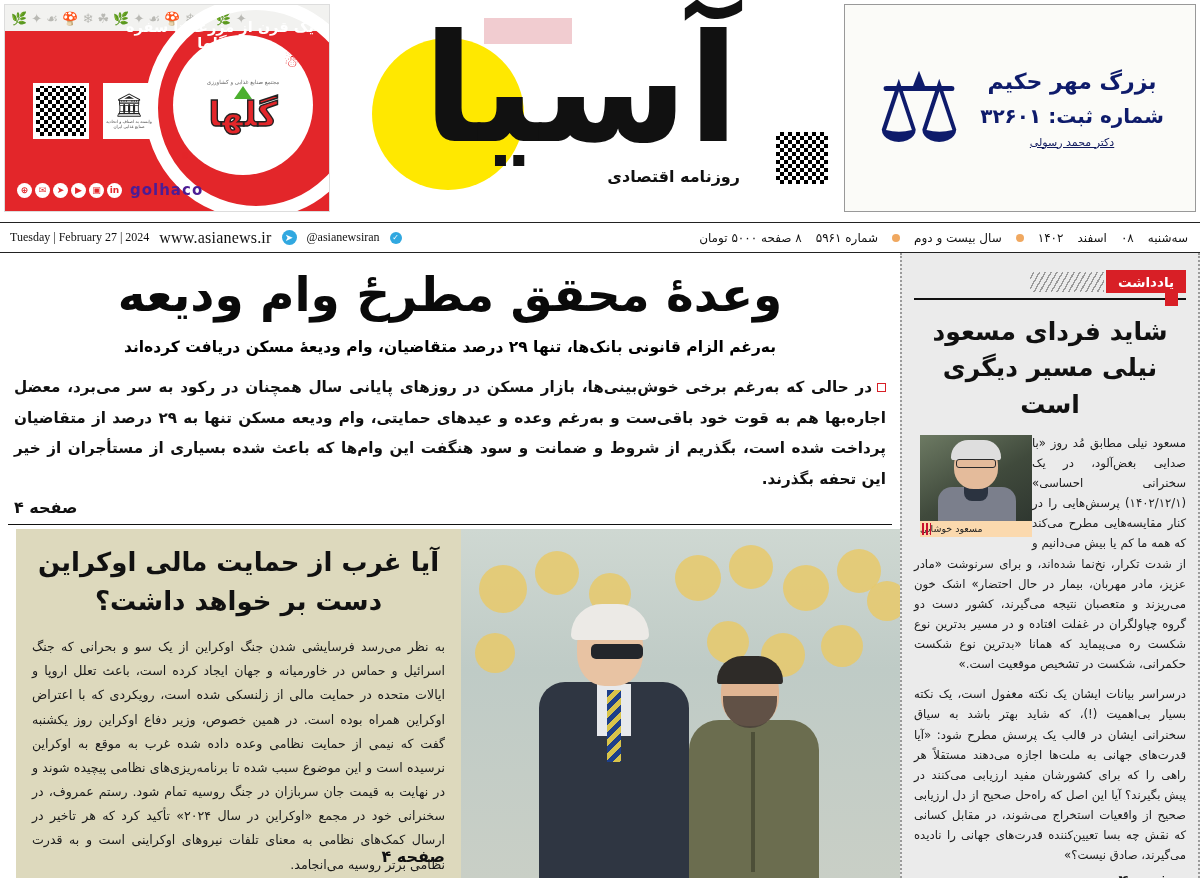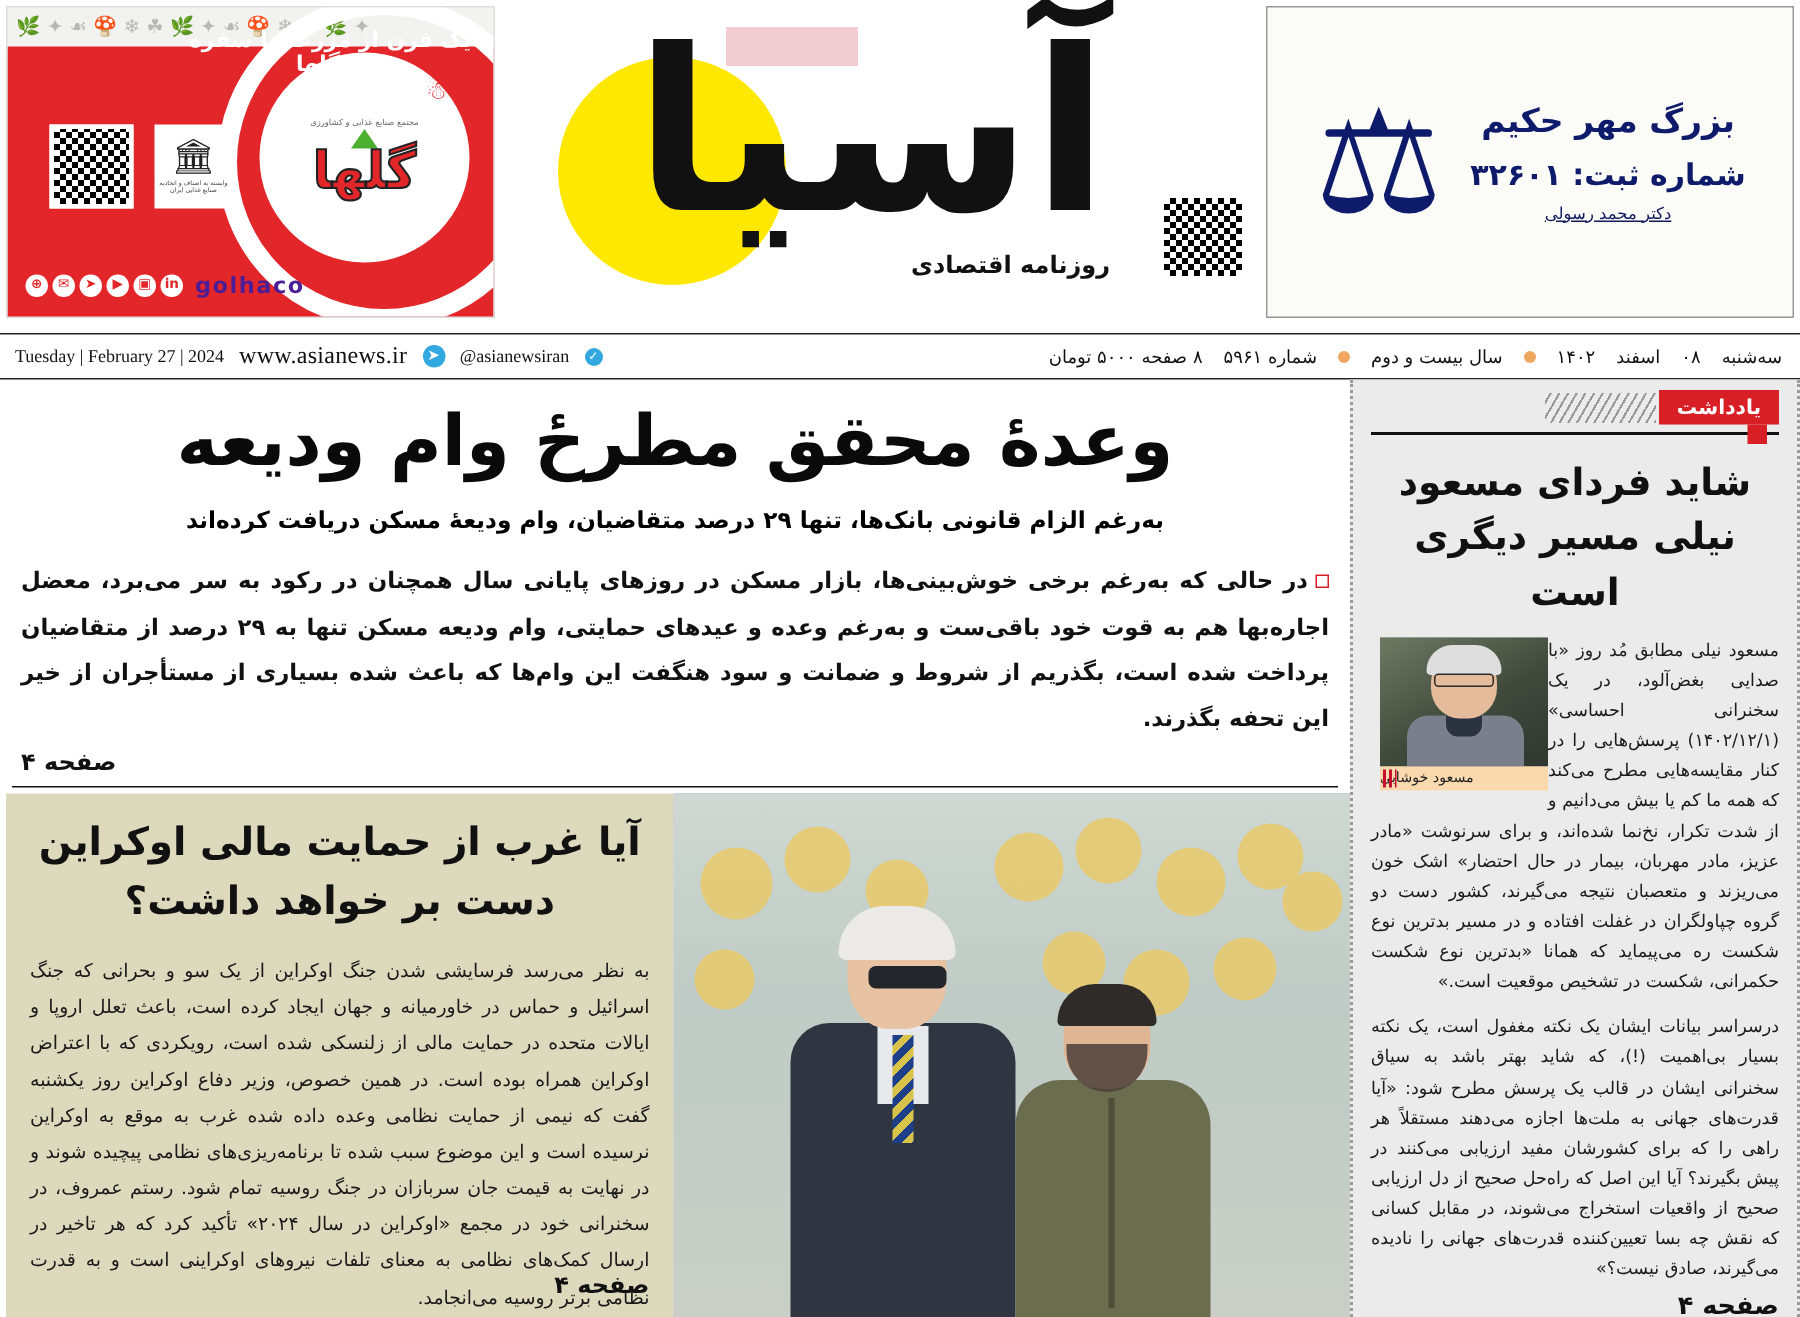--- a/index.html
+++ b/index.html
@@ -154,21 +154,21 @@
   .ib-date { font-size:12px; }
 
   
   .content { position:absolute; left:0; top:253px; width:1200px; height:625px; }
 
   
   .sidebar {
     position:absolute; right:0; top:0; width:300px; height:625px;
     background:#ebebeb;
     border-right:2px dotted #9a9a9a; border-left:2px dotted #9a9a9a;
-    padding:8px 12px;
+    padding:18px 12px;
   }
   .note-badge-row { position:relative; height:25px; }
   .note-hatch {
     position:absolute; right:82px; top:1px; width:74px; height:20px;
     background:repeating-linear-gradient(-60deg,#9a9a9a 0 1.4px,transparent 1.4px 5px);
   }
   .note-badge {
     position:absolute; right:0; top:-1px; height:23px; min-width:80px;
     background:#d81f26; color:#fff; font-size:13.5px; font-weight:bold;
     display:flex; align-items:center; justify-content:center; padding:0 9px;
@@ -223,21 +223,21 @@
   .lead-body .sqmark {
     display:inline-block; width:9px; height:9px; border:1.6px solid #d81f26; margin-left:5px;
   }
   .lead-page {
     margin:4px 14px 0 14px; direction:rtl; text-align:left;
     font-size:16px; font-weight:bold; color:#111;
   }
   .lead-rule { margin:7px 8px 0 8px; border-top:1.6px solid #111; }
 
   
-  .bottom-row { position:absolute; left:4px; top:276px; width:900px; height:349px; display:flex; }
+  .bottom-row { position:absolute; left:16px; top:276px; width:900px; height:349px; display:flex; }
   .photo-cell { width:455px; height:349px; position:relative; overflow:hidden; background:#8ba0b5; }
   .mural { position:absolute; inset:0; background:linear-gradient(180deg,#cfd8d2 0%,#bfcbc6 40%,#c9cfc6 100%); }
   .halo { position:absolute; border-radius:50%; background:#e8c96a; opacity:.85; }
   .biden { position:absolute; left:78px; bottom:0; width:150px; height:268px; }
   .biden .head { position:absolute; left:38px; top:0; width:66px; height:76px; border-radius:46% 46% 42% 42%; background:#e8c3a3; }
   .biden .hair { position:absolute; left:32px; top:-6px; width:78px; height:36px; border-radius:38px 38px 6px 6px; background:#eceae6; }
   .biden .glasses { position:absolute; left:52px; top:34px; width:52px; height:15px; background:#23262b; border-radius:5px; }
   .biden .suit { position:absolute; left:0; top:72px; width:150px; height:200px; background:#2f3642; border-radius:26px 26px 0 0; }
   .biden .shirt { position:absolute; left:58px; top:74px; width:34px; height:52px; background:#e7e9ec; }
   .biden .tie { position:absolute; left:68px; top:80px; width:14px; height:72px;

